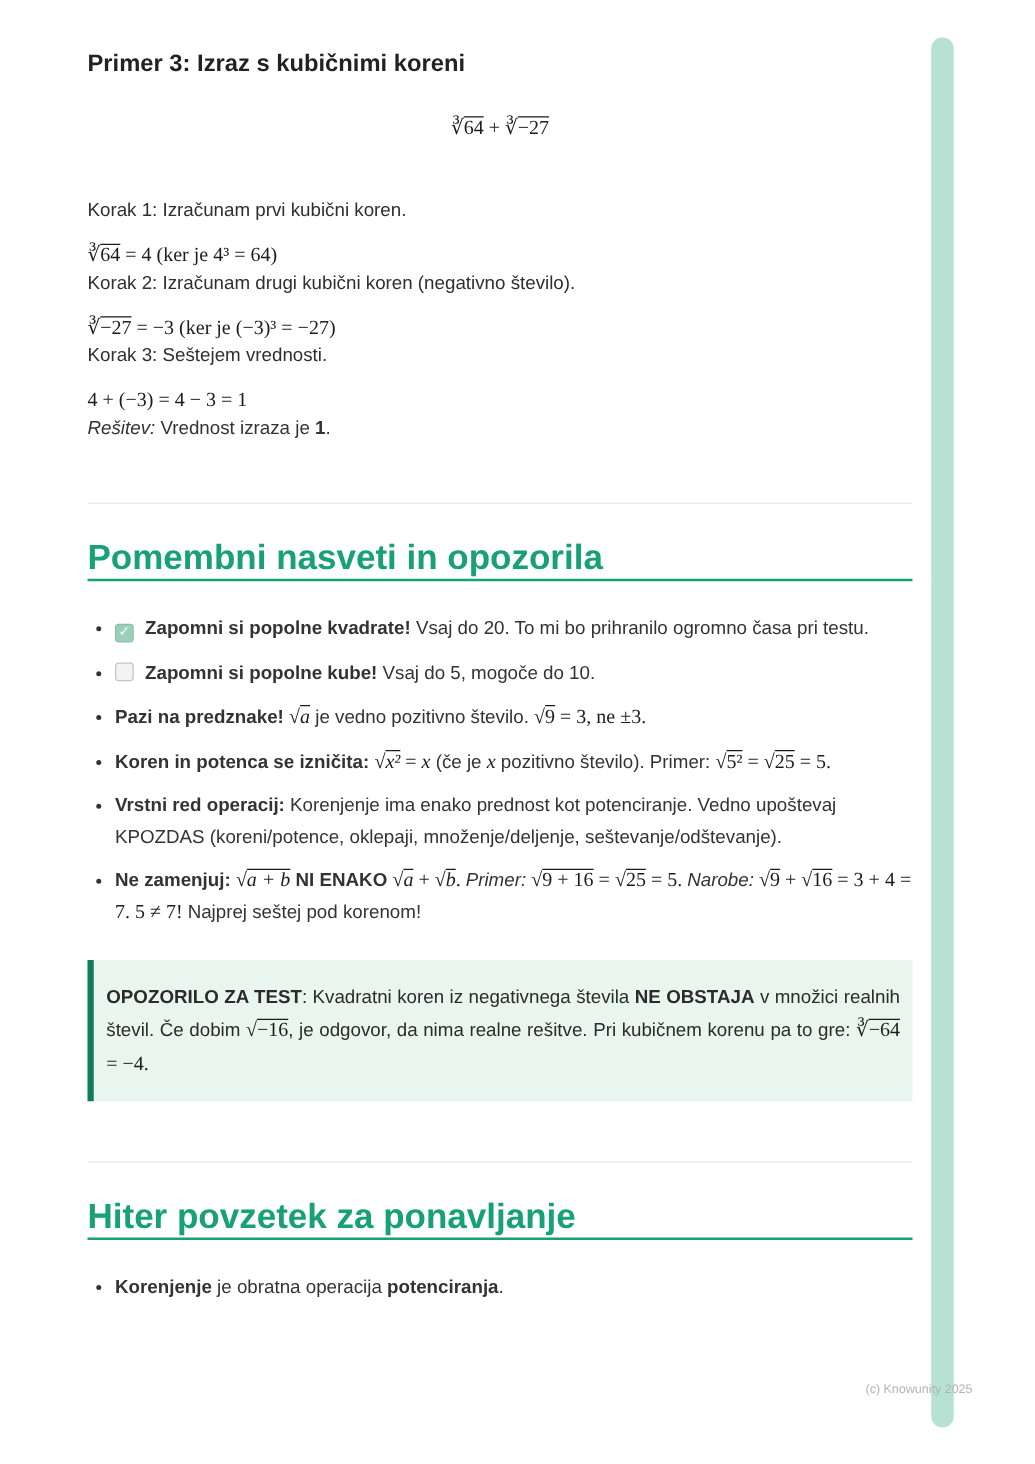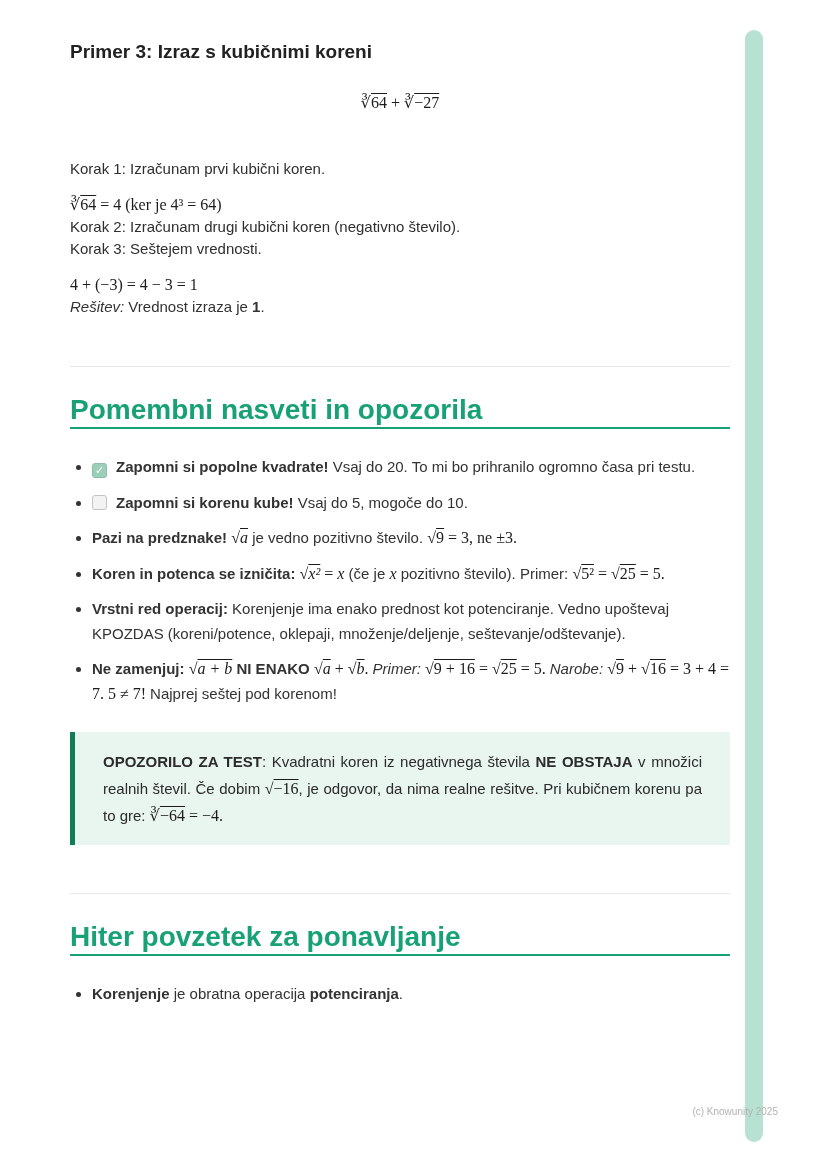--- a/index.html
+++ b/index.html
@@ -24,21 +24,21 @@
   .mth{margin:14px 0 0;font-size:16px;line-height:22px;color:#1c1c1c;}
   .solution{margin:0;font-size:15px;line-height:22px;}
   hr.divider{border:0;border-top:1px solid var(--divider);margin:48px 0 26px;}
   .section-heading{margin:0 0 0;font-size:28px;line-height:34px;font-weight:700;color:var(--accent);border-bottom:2px solid var(--accent);}
   ul.tips{margin:26px 0 0;padding:0 0 0 22px;font-size:15px;}
   ul.tips li{margin-bottom:11px;line-height:24.5px;}
   .checkbox{display:inline-flex;align-items:center;justify-content:center;width:15px;height:15px;border-radius:3px;vertical-align:-2px;margin-right:9px;}
   .checkbox.checked{background:#9ccfba;border:1px solid #8abfa9;}
   .checkbox.checked .check{color:#ffffff;font-size:11px;line-height:1;font-weight:700;}
   .checkbox.unchecked{background:#f3f3f3;border:1px solid #c4c4c4;}
-  .callout{margin:26px 0 0;background:var(--callout-bg);border-left:5px solid var(--callout-border);padding:16px 28px;}
+  .callout{margin:26px 0 0;background:var(--callout-bg);border-left:5px solid var(--callout-border);padding:16px 10px;}
   .callout p{margin:0;font-size:15px;line-height:27px;text-align:justify;color:#2b2b2b;}
   .watermark{position:absolute;right:50px;bottom:54px;font-size:10px;color:var(--muted);z-index:2;}
   
   .b{font-weight:700;}
   .i{font-style:italic;}
   .m{font-family:"Liberation Serif","DejaVu Serif","DejaVu Sans",serif;font-size:16px;color:#1c1c1c;}
   .mi{font-family:"Liberation Serif","DejaVu Serif","DejaVu Sans",serif;font-size:16px;font-style:italic;color:#1c1c1c;}
   .ol{text-decoration:overline;}
 </style>
 </head>
@@ -51,38 +51,39 @@
   <div class="content">
 
     <h3 class="example-title">Primer 3: Izraz s kubičnimi koreni</h3>
 
     <p class="expr"><span class="m">∛</span><span class="m ol">64</span><span class="m"> + </span><span class="m">∛</span><span class="m ol">−27</span></p>
 
     <p class="lbl gap-lg">Korak 1: Izračunam prvi kubični koren.</p>
     <p class="mth"><span class="m">∛</span><span class="m ol">64</span><span class="m"> = 4 (ker je 4³ = 64)</span></p>
 
     <p class="lbl">Korak 2: Izračunam drugi kubični koren (negativno število).</p>
+    <p class="mth"><span class="m">∛</span><span class="m ol">−27</span><span class="m"> = −3 (ker je (−3)³ = −27)</span></p>
 
     <p class="lbl">Korak 3: Seštejem vrednosti.</p>
     <p class="mth"><span class="m">4 + (−3) = 4 − 3 = 1</span></p>
 
     <p class="solution"><span class="i">Rešitev:</span><span> Vrednost izraza je </span><span class="b">1</span><span>.</span></p>
 
     <hr class="divider">
 
     <h2 class="section-heading">Pomembni nasveti in opozorila</h2>
 
     <ul class="tips">
       <li>
         <span class="checkbox checked">
             <span class="check">✓</span>
           </span><span><span class="b">Zapomni si popolne kvadrate!</span><span> Vsaj do 20. To mi bo prihranilo ogromno časa pri testu.</span></span>
       </li>
       <li>
-        <span class="checkbox unchecked"></span><span><span class="b">Zapomni si korenu kube!</span><span> Vsaj do 5, mogoče do 10.</span></span>
+        <span class="checkbox unchecked"></span><span><span class="b">Zapomni si popolne kube!</span><span> Vsaj do 5, mogoče do 10.</span></span>
       </li>
       <li>
         <span><span class="b">Pazi na predznake!</span><span> </span><span class="m">√</span><span class="mi ol">a</span><span> je vedno pozitivno število. </span><span class="m">√</span><span class="m ol">9</span><span class="m"> = 3, ne ±3.</span></span>
       </li>
       <li>
         <span><span class="b">Koren in potenca se izničita:</span><span> </span><span class="m">√</span><span class="mi ol">x²</span><span class="m"> = </span><span class="mi">x</span><span> (če je </span><span class="mi">x</span><span> pozitivno število). Primer: </span><span class="m">√</span><span class="m ol">5²</span><span class="m"> = </span><span class="m">√</span><span class="m ol">25</span><span class="m"> = 5.</span></span>
       </li>
       <li>
         <span><span class="b">Vrstni red operacij:</span><span> Korenjenje ima enako prednost kot potenciranje. Vedno upoštevaj KPOZDAS (koreni/potence, oklepaji, množenje/deljenje, seštevanje/odštevanje).</span></span>
       </li>

